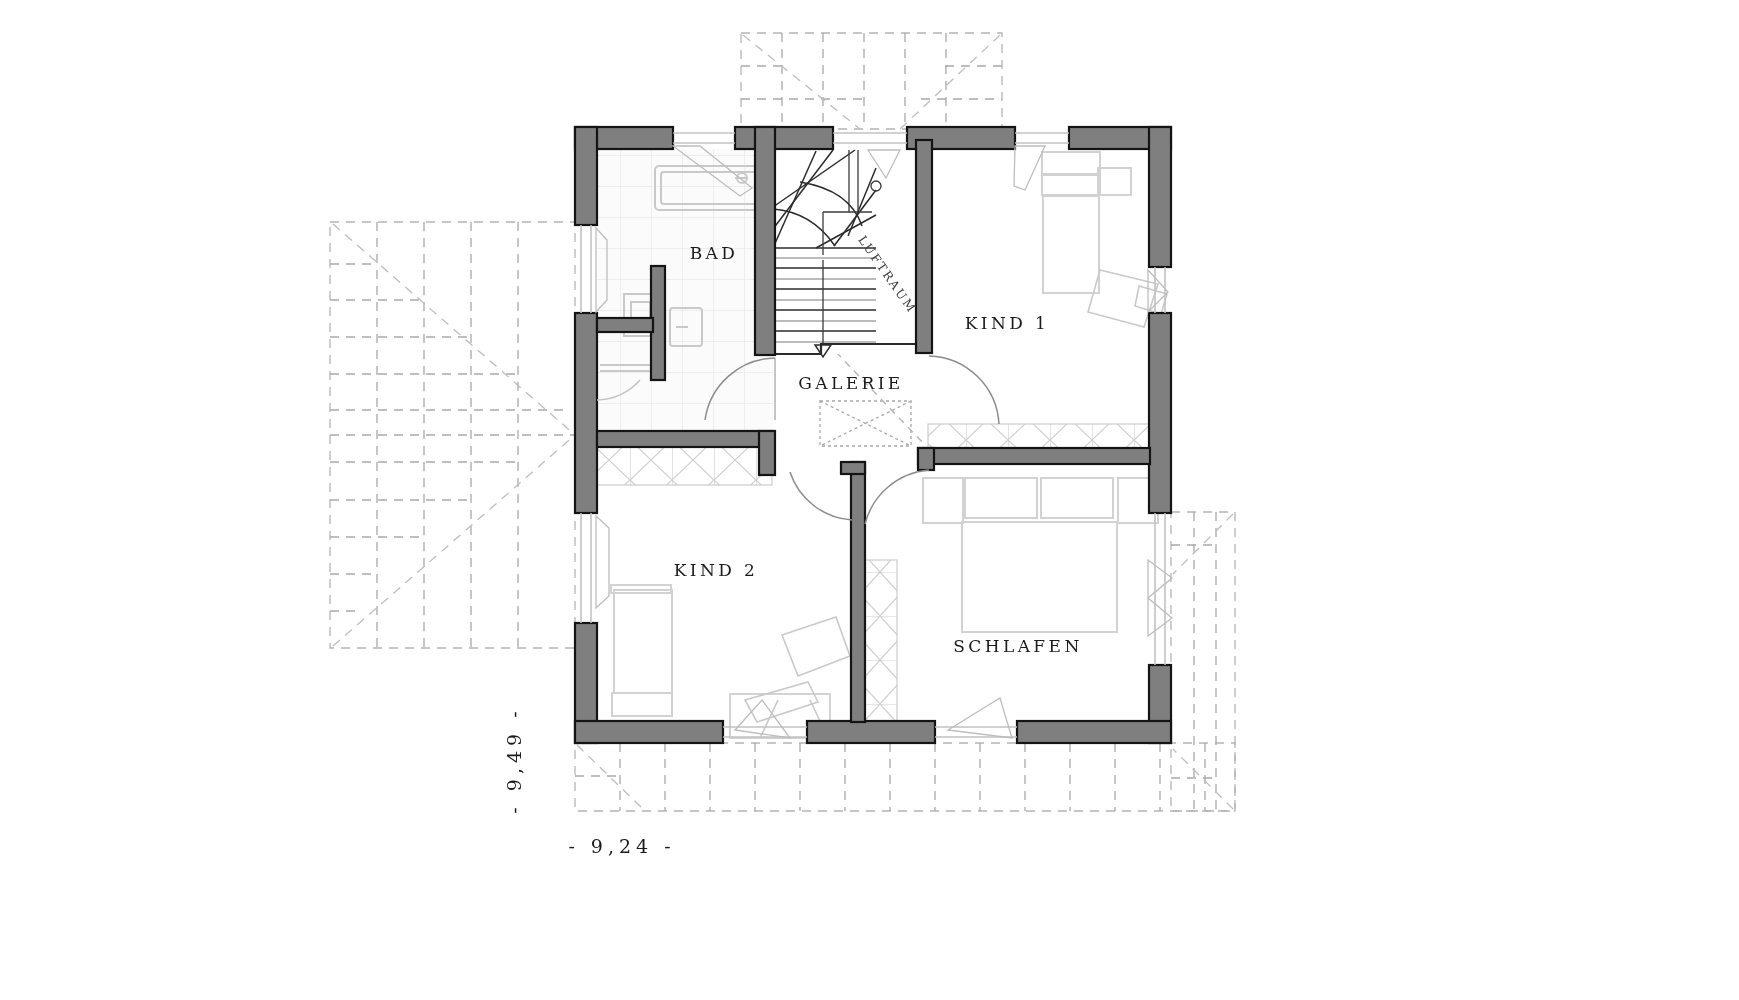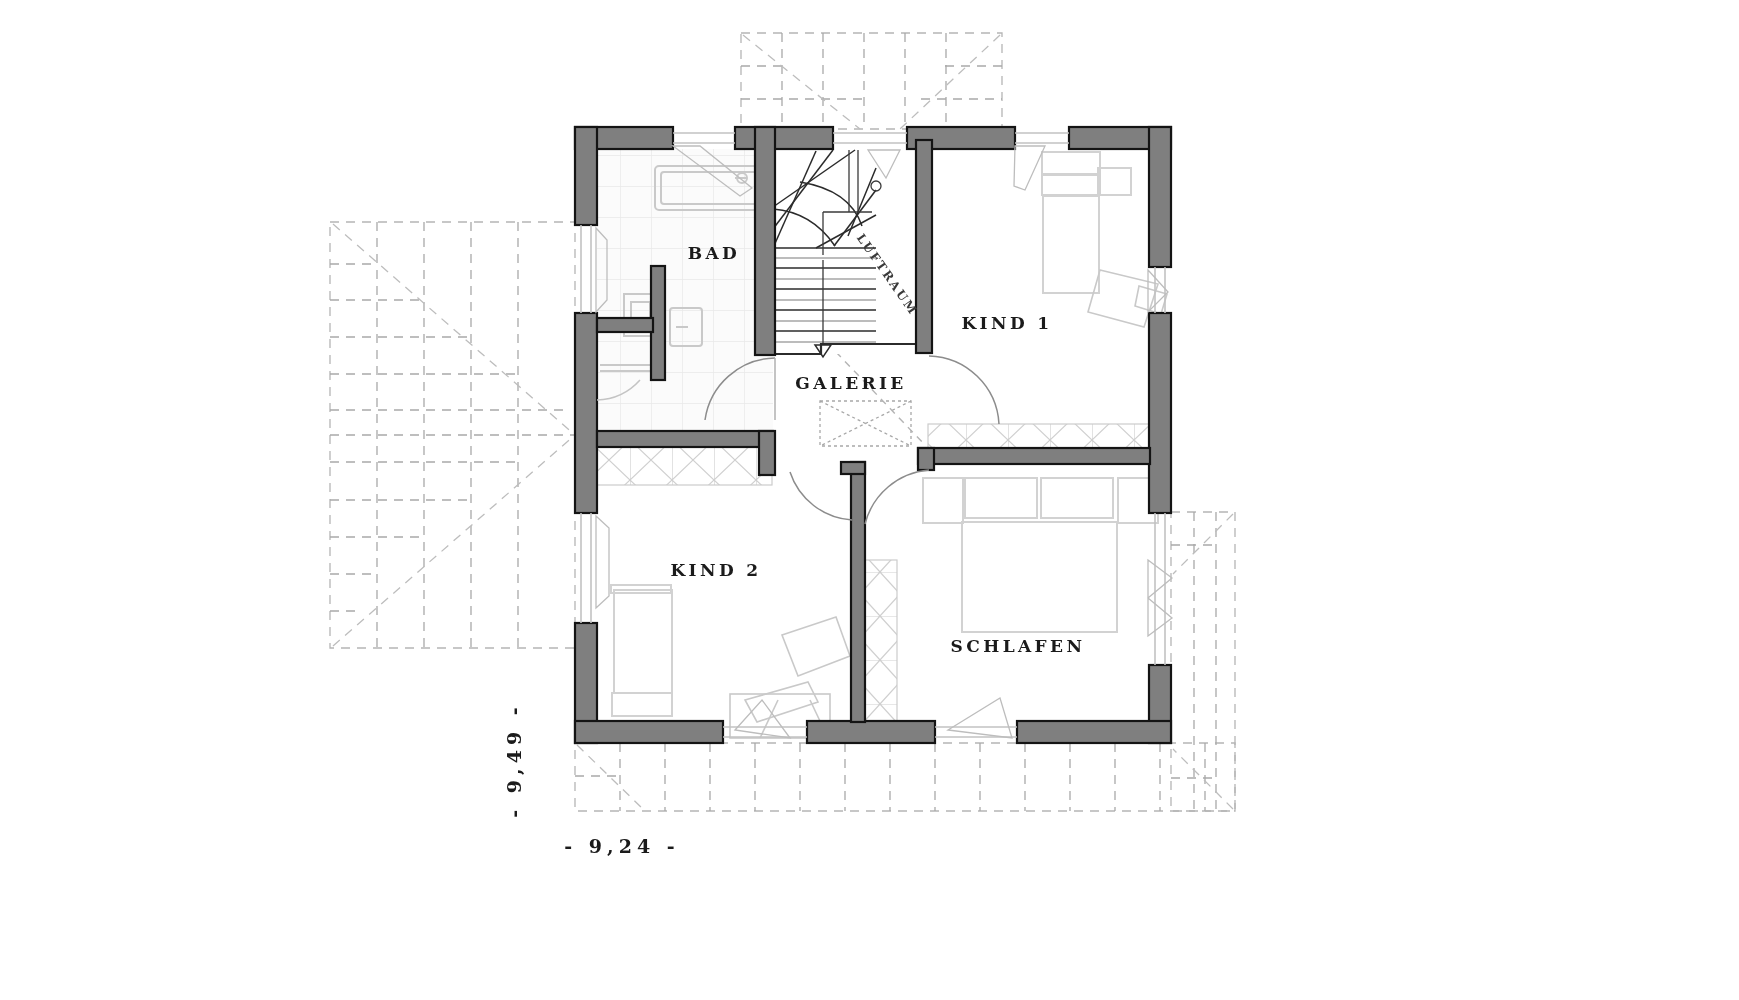--- a/index.html
+++ b/index.html
@@ -1,18 +1,18 @@
 <!DOCTYPE html>
 <html><head>
 <meta charset="utf-8">
 <style>
   html,body{margin:0;padding:0;background:#ffffff;}
   body{width:1739px;height:1000px;overflow:hidden;
        font-family:"DejaVu Serif","Liberation Serif",serif;}
-  #stage{position:relative;width:1739px;height:1000px;background:#ffffff;font-weight:bold;}
+  #stage{position:relative;width:1739px;height:1000px;background:#ffffff;}
   svg{display:block;}
   .rmlabel{font-family:"DejaVu Serif","Liberation Serif",serif;
            font-size:17px;letter-spacing:3.4px;fill:#1b1b1b;}
   .dimlabel{font-family:"DejaVu Serif","Liberation Serif",serif;
             font-size:19px;letter-spacing:5px;fill:#1b1b1b;}
   .luftlabel{font-family:"DejaVu Serif","Liberation Serif",serif;
              font-size:12px;letter-spacing:2.2px;fill:#3a3a3a;}
 </style>
 </head>
 <body>

